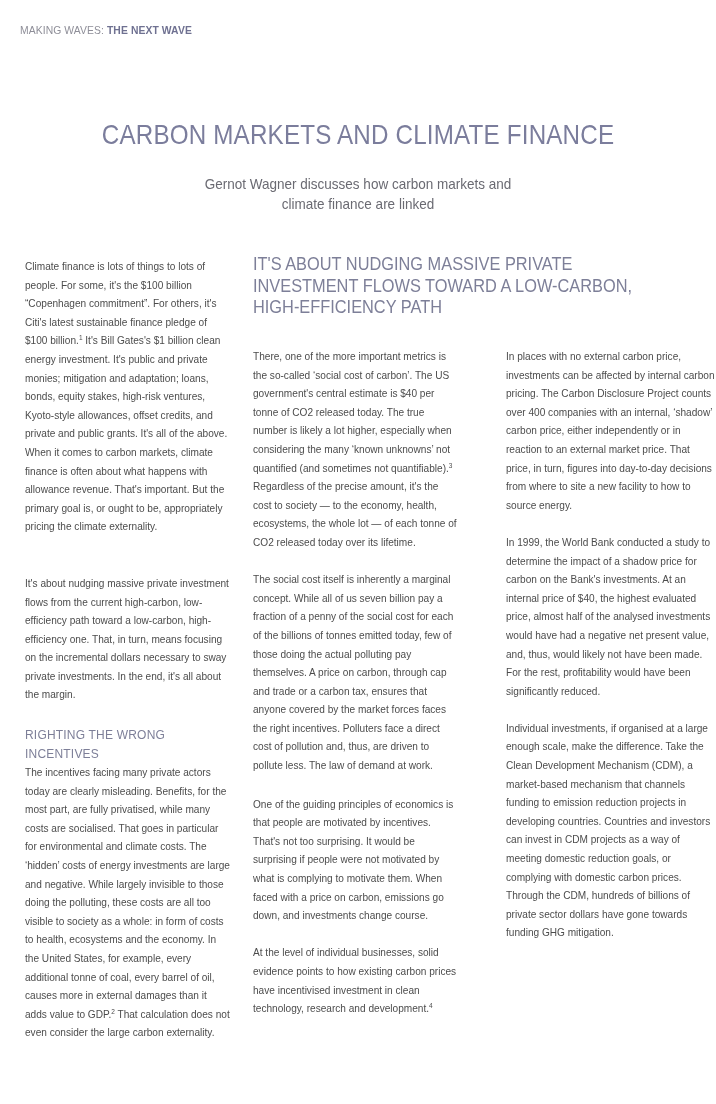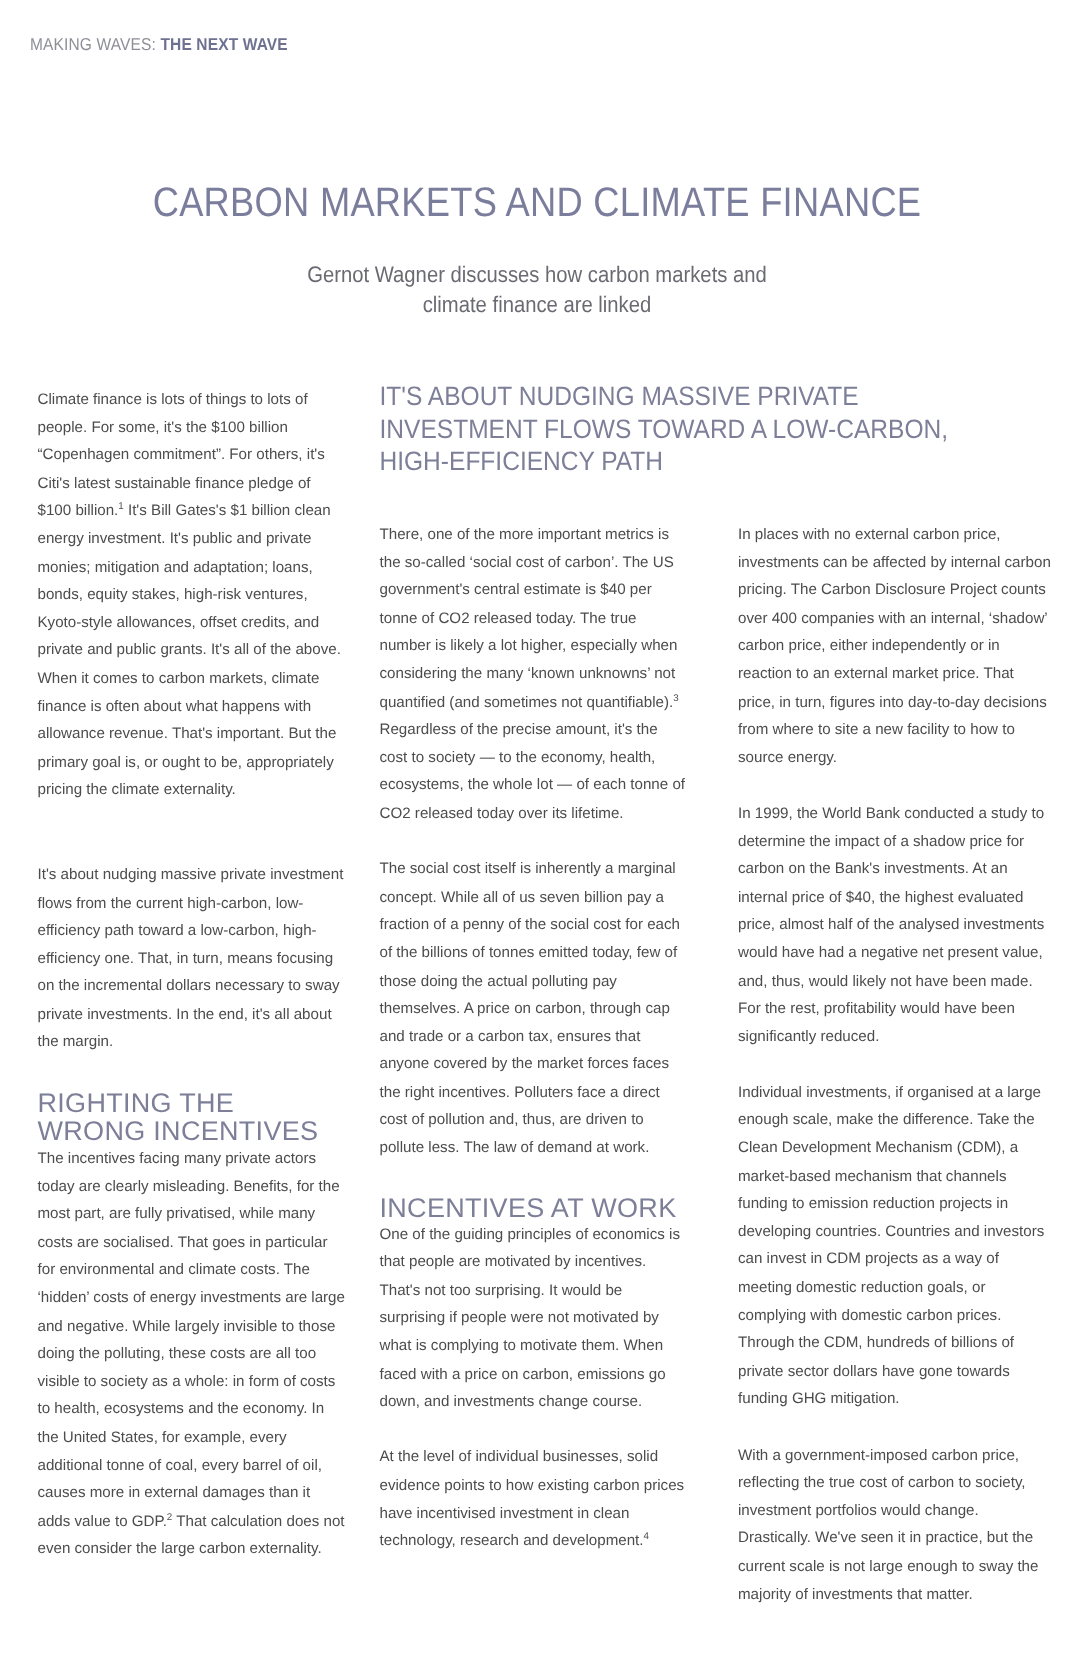--- a/index.html
+++ b/index.html
@@ -22,30 +22,30 @@
     position: absolute; left: 0; width: 716px; top: 174px; text-align: center;
     font-size: 15px; line-height: 20px; color: #6a6a72; margin: 0;
     transform: scaleX(0.9); transform-origin: center;
   }
   .col {
     position: absolute; font-size: 10.1px; line-height: 18.6px; color: #4c4c4c;
   }
   .col p { margin: 0; }
   .col-1 { left: 25px; top: 258px; width: 205px; }
   .col-2 { left: 253px; top: 348px; width: 205px; }
-  .col-3 { left: 492px; top: 348px; width: 210px; }
+  .col-3 { left: 506px; top: 348px; width: 210px; }
   .gap { height: 18.6px; }
   .gap-lg { height: 37px; }
   .big-heading {
     position: absolute; left: 253px; top: 254px; width: 440px;
     font-size: 17.8px; line-height: 21.5px; color: #7d7f98; margin: 0; font-weight: normal;
     transform: scaleX(0.92); transform-origin: left top;
   }
   .sub-heading {
-    font-size: 18px; line-height: 19px; color: #7d7f98; margin: 0; font-weight: normal;
+    font-size: 12px; line-height: 19px; color: #7d7f98; margin: 0; font-weight: normal;
     letter-spacing: 0.2px;
   }
   sup { font-size: 6.5px; vertical-align: 4px; line-height: 0; }
 </style>
 </head>
 <body>
 
 <div class="running-head">
   <span>MAKING WAVES: </span><span class="strong">THE NEXT WAVE</span>
 </div>
@@ -66,27 +66,25 @@
   <div style="height:21px"></div>
   <h3 class="sub-heading">RIGHTING THE WRONG INCENTIVES</h3>
   <p><span>The incentives facing many private actors today are clearly misleading. Benefits, for the most part, are fully privatised, while many costs are socialised. That goes in particular for environmental and climate costs. The ‘hidden’ costs of energy investments are large and negative. While largely invisible to those doing the polluting, these costs are all too visible to society as a whole: in form of costs to health, ecosystems and the economy. In the United States, for example, every additional tonne of coal, every barrel of oil, causes more in external damages than it adds value to GDP.</span><sup>2</sup><span> That calculation does not even consider the large carbon externality.</span></p>
 </div>
 
 <div class="col col-2">
   <p><span>There, one of the more important metrics is the so-called ‘social cost of carbon’. The US government's central estimate is $40 per tonne of CO2 released today. The true number is likely a lot higher, especially when considering the many ‘known unknowns’ not quantified (and sometimes not quantifiable).</span><sup>3</sup><span> Regardless of the precise amount, it's the cost to society — to the economy, health, ecosystems, the whole lot — of each tonne of CO2 released today over its lifetime.</span></p>
   <div class="gap"></div>
   <p>The social cost itself is inherently a marginal concept. While all of us seven billion pay a fraction of a penny of the social cost for each of the billions of tonnes emitted today, few of those doing the actual polluting pay themselves. A price on carbon, through cap and trade or a carbon tax, ensures that anyone covered by the market forces faces the right incentives. Polluters face a direct cost of pollution and, thus, are driven to pollute less. The law of demand at work.</p>
   <div style="height:20px"></div>
-  <h3 class="sub-heading">INCENTIVES AT WORK</h3>
   <p>One of the guiding principles of economics is that people are motivated by incentives. That's not too surprising. It would be surprising if people were not motivated by what is complying to motivate them. When faced with a price on carbon, emissions go down, and investments change course.</p>
   <div class="gap"></div>
   <p><span>At the level of individual businesses, solid evidence points to how existing carbon prices have incentivised investment in clean technology, research and development.</span><sup>4</sup></p>
 </div>
 
 <div class="col col-3">
   <p>In places with no external carbon price, investments can be affected by internal carbon pricing. The Carbon Disclosure Project counts over 400 companies with an internal, ‘shadow’ carbon price, either independently or in reaction to an external market price. That price, in turn, figures into day-to-day decisions from where to site a new facility to how to source energy.</p>
   <div class="gap"></div>
   <p>In 1999, the World Bank conducted a study to determine the impact of a shadow price for carbon on the Bank's investments. At an internal price of $40, the highest evaluated price, almost half of the analysed investments would have had a negative net present value, and, thus, would likely not have been made. For the rest, profitability would have been significantly reduced.</p>
   <div class="gap"></div>
   <p>Individual investments, if organised at a large enough scale, make the difference. Take the Clean Development Mechanism (CDM), a market-based mechanism that channels funding to emission reduction projects in developing countries. Countries and investors can invest in CDM projects as a way of meeting domestic reduction goals, or complying with domestic carbon prices. Through the CDM, hundreds of billions of private sector dollars have gone towards funding GHG mitigation.</p>
   <div class="gap"></div>
-  <p>With a government-imposed carbon price, reflecting the true cost of carbon to society, investment portfolios would change. Drastically. We've seen it in practice, but the current scale is not large enough to sway the majority of investments that matter.</p>
 </div>
 
 </body></html>

